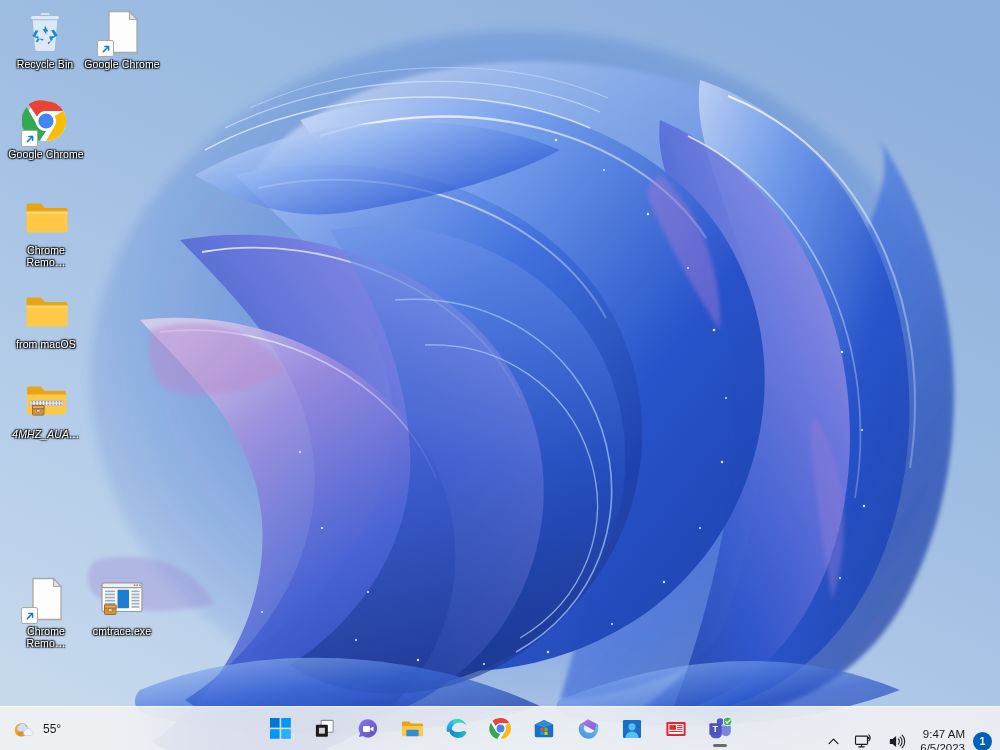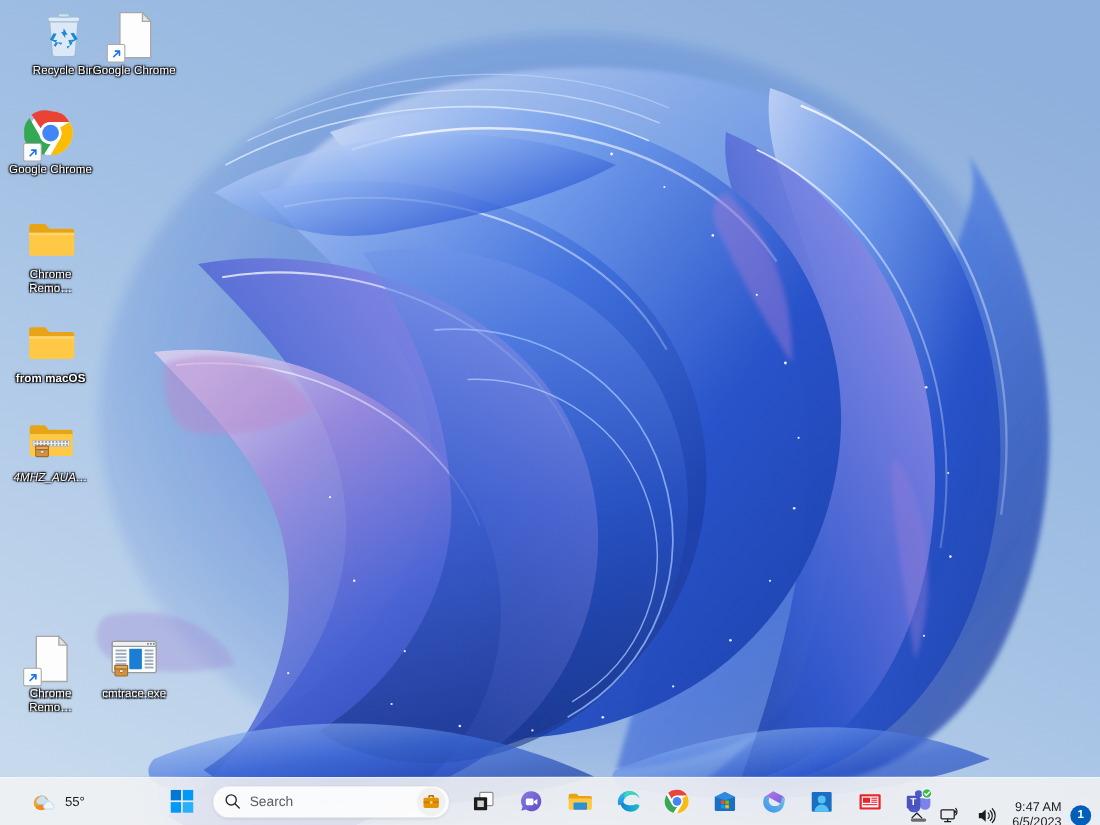--- a/index.html
+++ b/index.html
@@ -44,21 +44,21 @@
   #taskbar {
     position:absolute; left:0; bottom:0; width:1000px; height:44px;
     background:rgba(243,243,243,.86);
     backdrop-filter:blur(26px);
     -webkit-backdrop-filter:blur(26px);
     border-top:1px solid rgba(255,255,255,.55);
     z-index:40;
     display:flex; align-items:center;
   }
   #taskbar-left {
-    position:absolute; left:22px; top:0; height:44px;
+    position:absolute; left:6px; top:0; height:44px;
     display:flex; align-items:center; gap:5px; padding:0 6px;
     border-radius:6px;
     justify-content:center;
   }
   .weather-temp { font-size:12px; color:#1a1a1a; font-weight:400; }
 
   #taskbar-center {
     position:absolute; left:50%; transform:translateX(-50%);
     height:44px; display:flex; align-items:center; gap:4px;
   }
@@ -235,21 +235,21 @@
         <circle cx="840" cy="578" r="1"></circle>
       <circle cx="300" cy="452" r="1"></circle>
         <circle cx="322" cy="528" r="1.1"></circle>
       <circle cx="368" cy="592" r="1"></circle>
         <circle cx="262" cy="612" r="1"></circle>
     </g>
   </g>
 </svg>
 
 <div id="desktop-icons">
-    <div class="desktop-icon" style="left: 20px; top: 8px;">
+    <div class="desktop-icon" style="left: 7px; top: 8px;">
       <div class="icon-art"><svg width="48" height="48" viewBox="0 0 48 48">
           <path d="M11 11h26l-2.6 30.4A2.3 2.3 0 0 1 32.1 43.5H15.9a2.3 2.3 0 0 1-2.3-2.1Z" fill="#e9f1fa" fill-opacity="0.82" stroke="#9fbbd8" stroke-width="1.2"></path>
           <rect x="9.4" y="7.4" width="29.2" height="4.4" rx="2.2" fill="#dce9f6" stroke="#9fbbd8" stroke-width="1.1"></rect>
           <rect x="19" y="4.4" width="10" height="3.2" rx="1.4" fill="#cfe0f1" stroke="#9fbbd8" stroke-width="1"></rect>
           <g fill="#1b8ad6">
             <path d="M24 17.6l3.4 5.9h-2.1l.1 3.3-3.9-5.6 1.9-.1z"></path>
             <path d="M31.4 30.6l-3.4 5.9-1-1.9 2.8-1.7-2.6-4.2 1.8-.9z" transform="rotate(12 28 33)"></path>
             <path d="M16.9 30.2l5.9 1.3-1.6 1.5-2.4-2 -2.6 3.2-1.6-1.4z" transform="rotate(-8 19 32)"></path>
             <path d="M17.5 22.7l-3.1 5.6 3.5 0.1-1.1 2.3-5.4-2.6 3.2-5.9z"></path>
             <path d="M30.1 22.2l3.4 5.8-3.5 0.3 1.4 2.2 5.2-3-3.5-5.7z"></path>
@@ -286,21 +286,21 @@
       <div class="icon-label">Google Chrome</div>
     </div>
     <div class="desktop-icon" style="left: 8px; top: 194px;">
       <div class="icon-art"><svg width="48" height="48" viewBox="0 0 48 48">
           <path d="M4.5 11.6a2 2 0 0 1 2-2h12.6l3.8 4.3h20.6a2 2 0 0 1 2 2v4H4.5z" fill="#e8a417"></path>
           <path d="M4.5 17.6h41v18.8a2 2 0 0 1-2 2H6.5a2 2 0 0 1-2-2z" fill="#ffc845"></path>
           <path d="M4.5 17.6h41v2.3h-41z" fill="#ffd979" opacity="0.8"></path>
         </svg></div>
       <div class="icon-label">Chrome Remo…</div>
     </div>
-    <div class="desktop-icon" style="left: 8px; top: 288px; font-weight: bold;">
+    <div class="desktop-icon" style="left: 8px; top: 288px;">
       <div class="icon-art"><svg width="48" height="48" viewBox="0 0 48 48">
           <path d="M4.5 11.6a2 2 0 0 1 2-2h12.6l3.8 4.3h20.6a2 2 0 0 1 2 2v4H4.5z" fill="#e8a417"></path>
           <path d="M4.5 17.6h41v18.8a2 2 0 0 1-2 2H6.5a2 2 0 0 1-2-2z" fill="#ffc845"></path>
           <path d="M4.5 17.6h41v2.3h-41z" fill="#ffd979" opacity="0.8"></path>
         </svg></div>
       <div class="icon-label">from macOS</div>
     </div>
     <div class="desktop-icon" style="left: 8px; top: 378px; font-style: italic;">
       <div class="icon-art"><svg width="48" height="48" viewBox="0 0 48 48">
           <path d="M5 10.6a2 2 0 0 1 2-2h11.8l3.6 4.1h19.6a2 2 0 0 1 2 2v3.9H5z" fill="#e8a417"></path>
@@ -394,35 +394,20 @@
 
     <div class="tb-btn">
       <svg width="21" height="21" viewBox="0 0 21 21">
         <rect x="0" y="0" width="9.6" height="9.6" fill="#0078d4"></rect>
         <rect x="11.2" y="0" width="9.6" height="9.6" fill="#0099f7"></rect>
         <rect x="0" y="11.2" width="9.6" height="9.6" fill="#0099f7"></rect>
         <rect x="11.2" y="11.2" width="9.6" height="9.6" fill="#29b0fa"></rect>
       </svg>
     </div>
 
-    <div id="search-pill">
-      <svg width="15" height="15" viewBox="0 0 16 16">
-        <circle cx="6.6" cy="6.6" r="4.9" fill="none" stroke="#2b2b2b" stroke-width="1.35"></circle>
-        <line x1="10.3" y1="10.3" x2="14.4" y2="14.4" stroke="#2b2b2b" stroke-width="1.35" stroke-linecap="round"></line>
-      </svg>
-      <span id="search-text">Search</span>
-      <div id="search-work-badge">
-        <svg width="18" height="18" viewBox="0 0 20 20">
-          <path d="M7 4.6a1.6 1.6 0 0 1 1.6-1.5h2.8A1.6 1.6 0 0 1 13 4.6v1.3h-1.6V5a.5.5 0 0 0-.5-.5h-1.8a.5.5 0 0 0-.5.5v.9H7z" fill="#b06a07"></path>
-          <rect x="2.3" y="5.8" width="15.4" height="10.4" rx="1.5" fill="#e59400"></rect>
-          <rect x="2.3" y="9.3" width="15.4" height="2.1" fill="#c97d02"></rect>
-          <rect x="8.7" y="9" width="2.6" height="2.8" rx="0.5" fill="#fdd96b"></rect>
-        </svg>
-      </div>
-    </div>
 
     <div class="tb-btn">
       <svg width="23" height="23" viewBox="0 0 24 24">
         <rect x="8.5" y="3.5" width="12.5" height="12.5" rx="1" fill="#fdfdfd" stroke="#8d8d8d" stroke-width="1.1"></rect>
         <rect x="3" y="8" width="12.5" height="12.5" rx="1" fill="#1c1c1c"></rect>
         <rect x="6.2" y="11.2" width="6.2" height="6.2" fill="#d2d2d2"></rect>
       </svg>
     </div>
 
     <div class="tb-btn">

